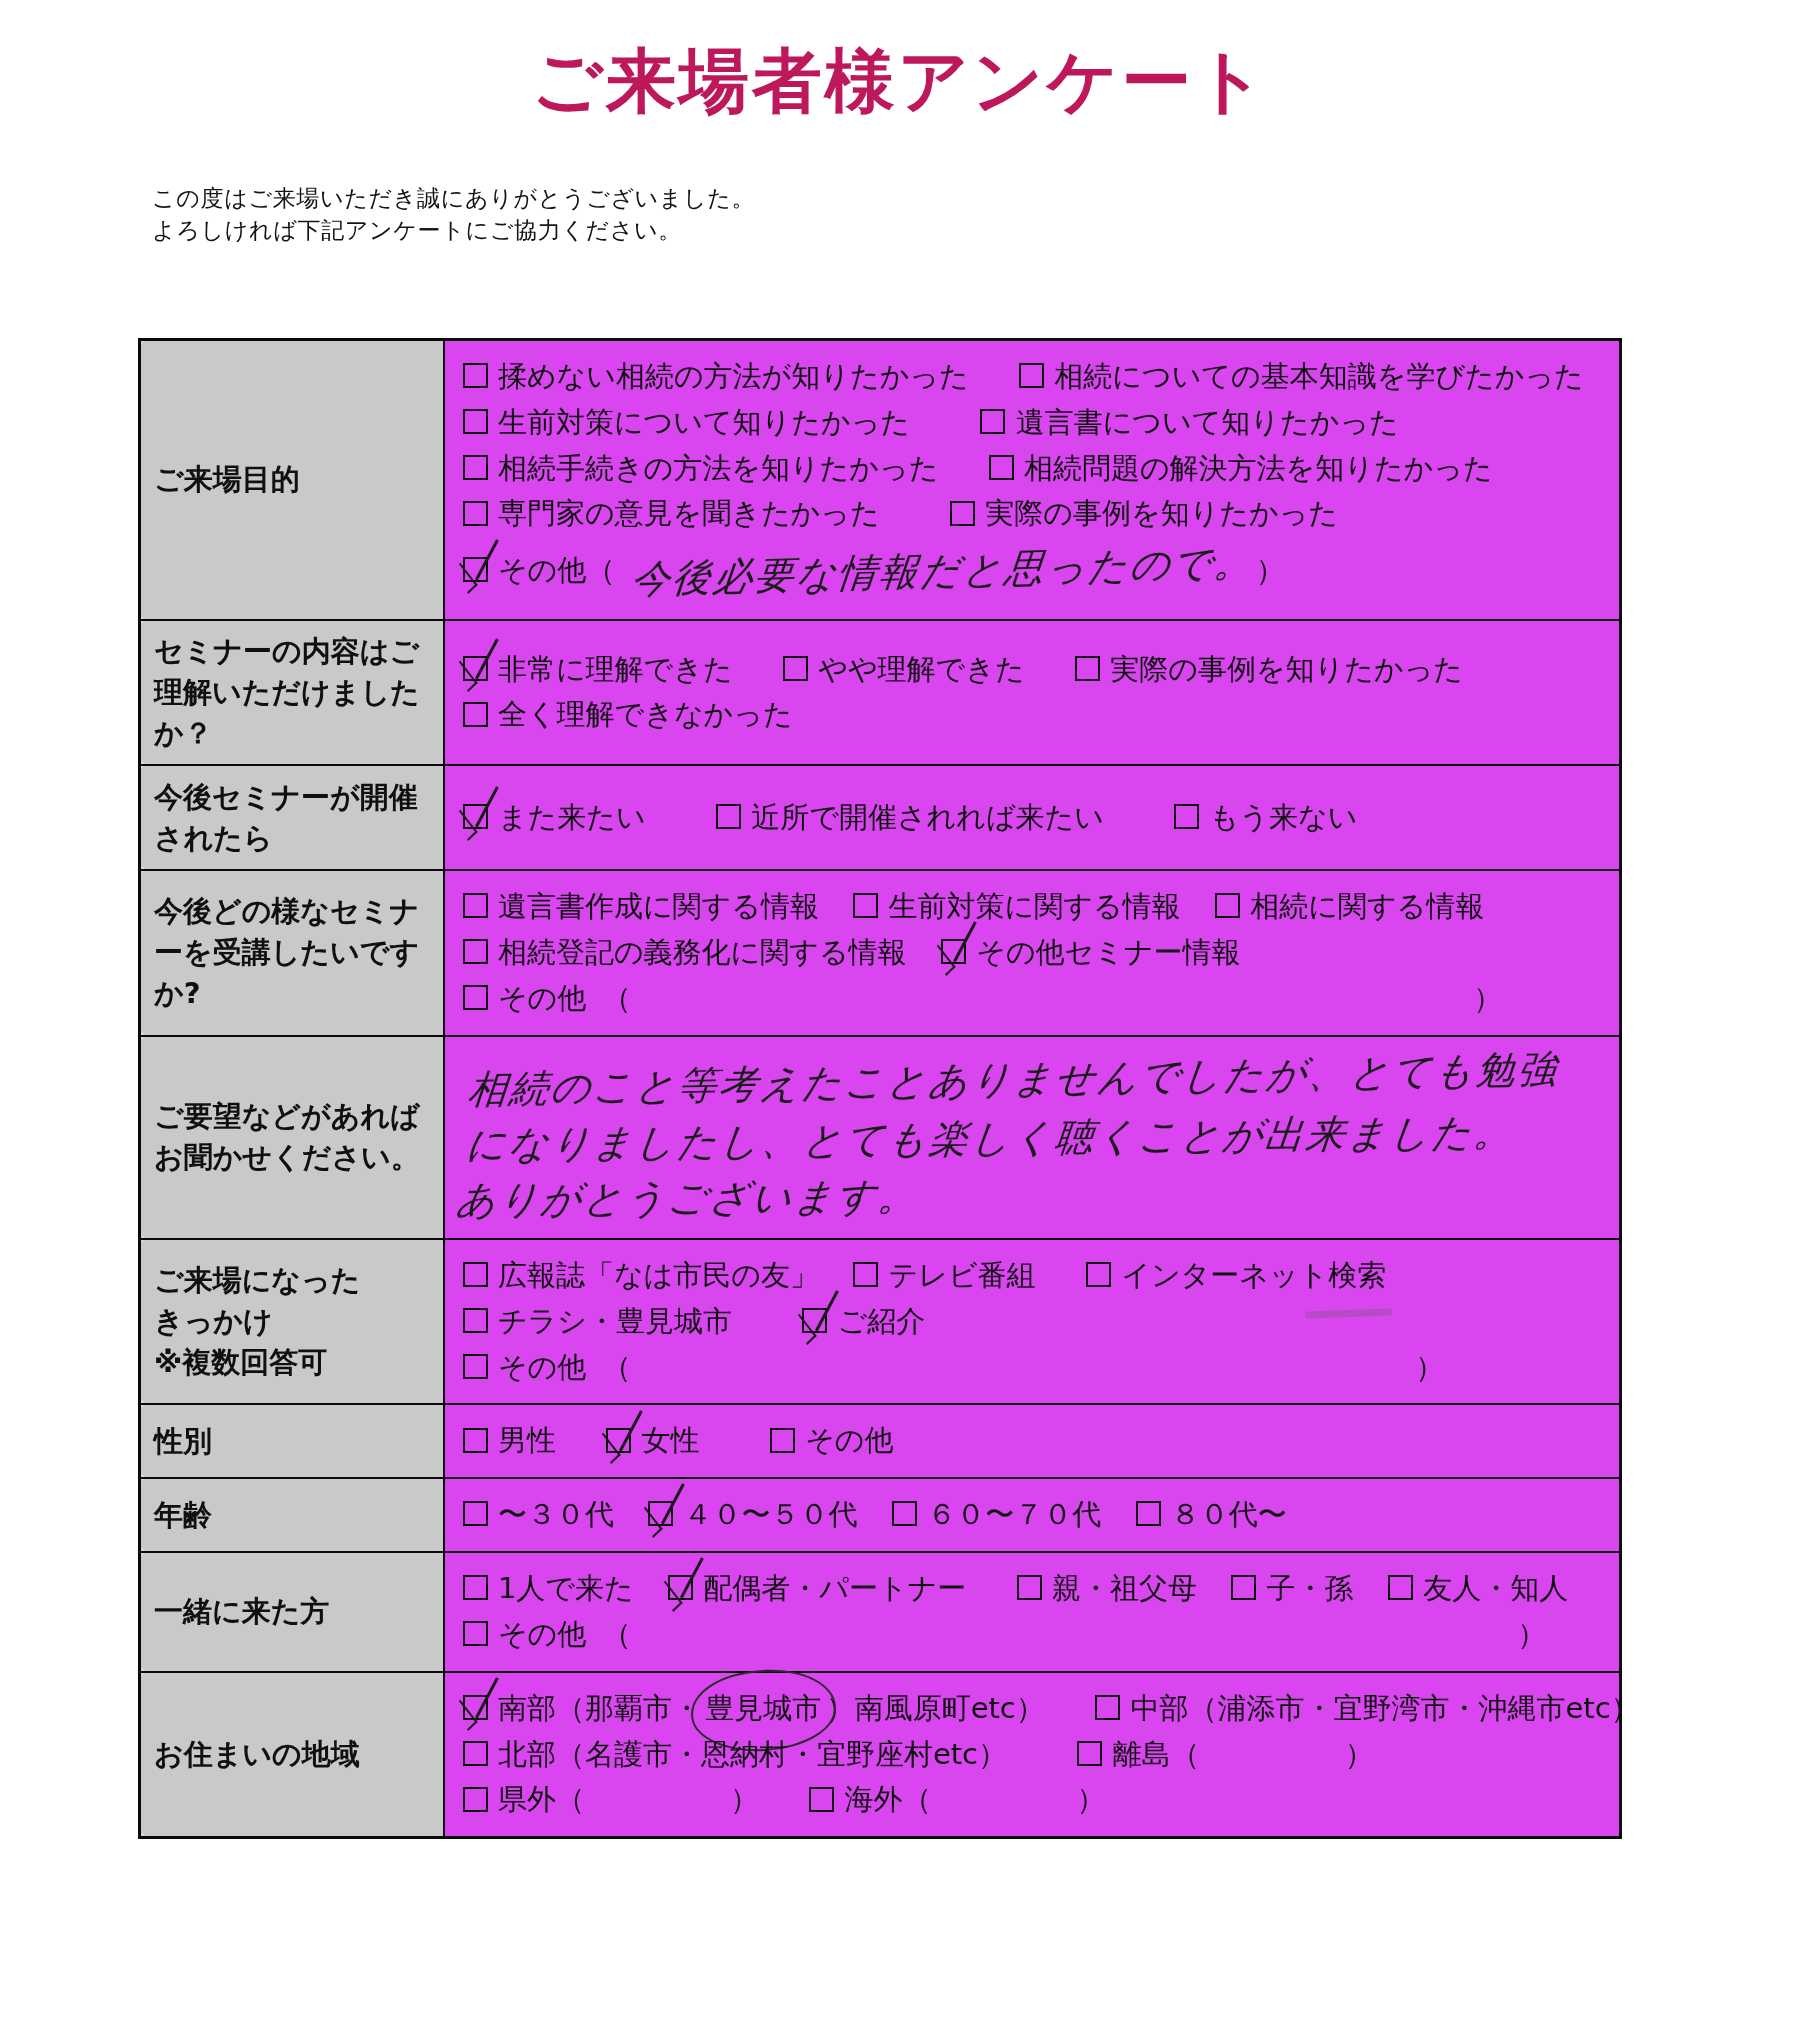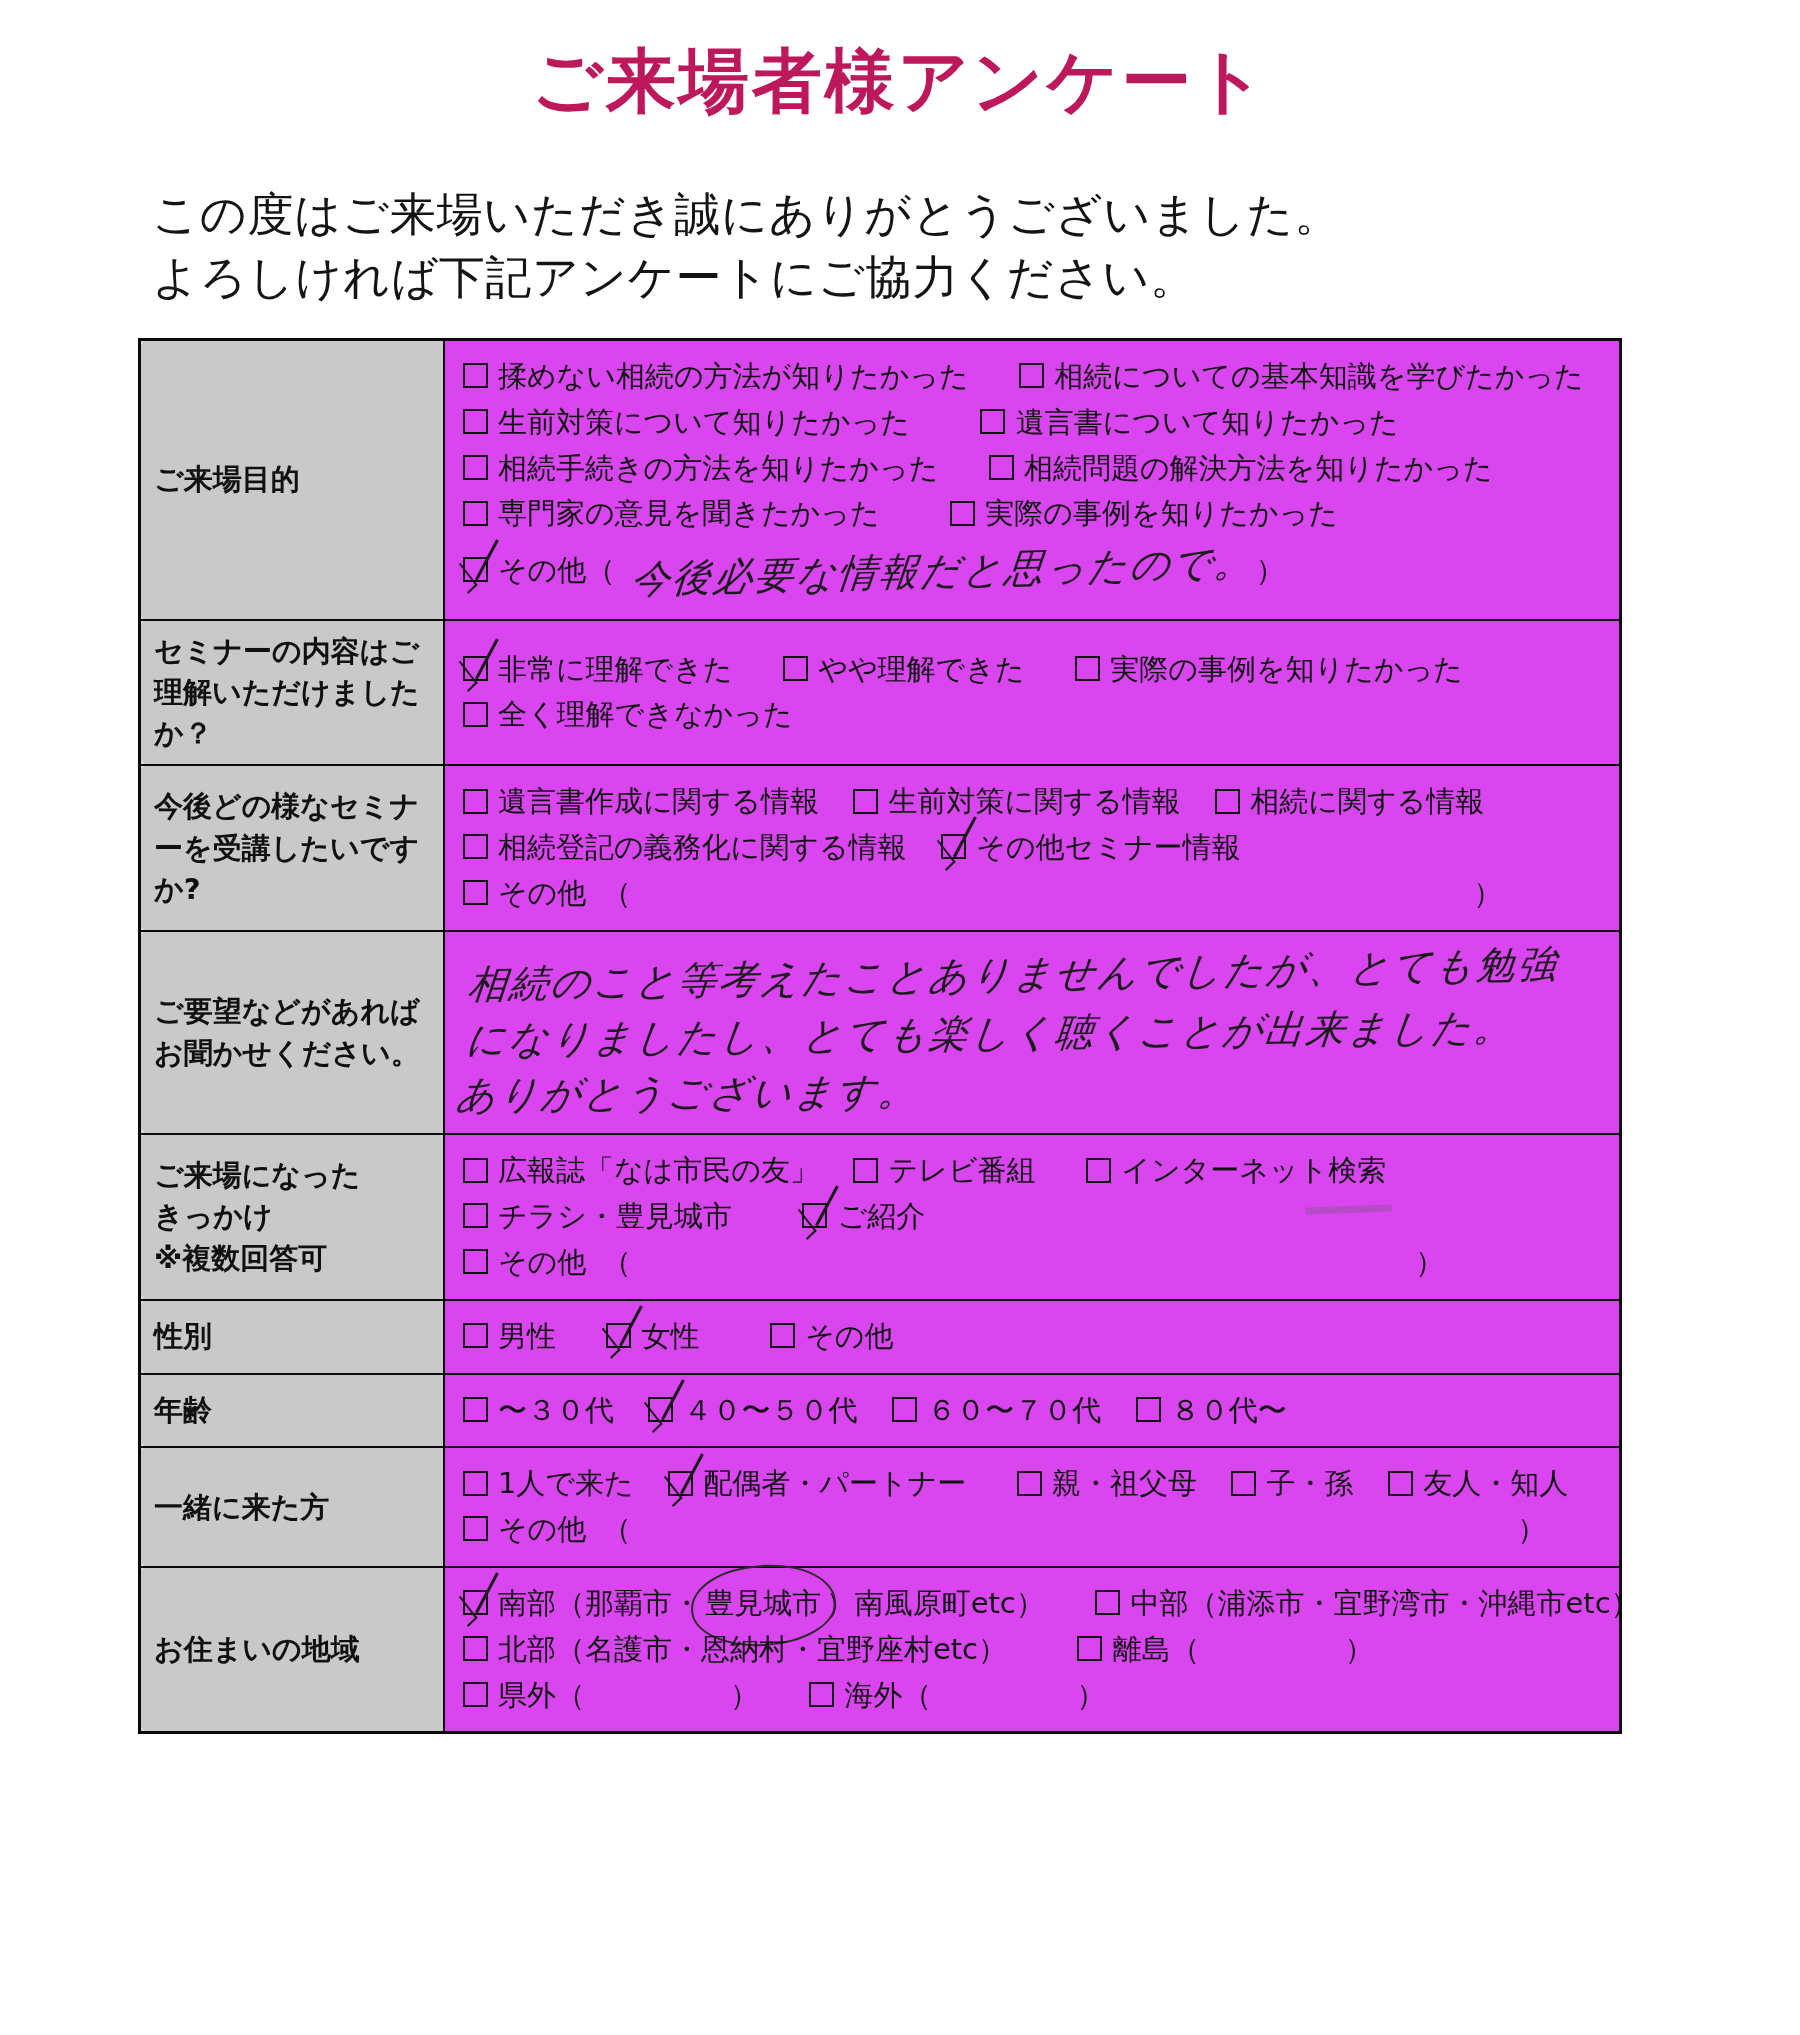--- a/index.html
+++ b/index.html
@@ -32,21 +32,21 @@
     font-size: 70px;
     font-weight: 700;
     letter-spacing: 2.9px;
     color: #be185d;
     font-family: "DejaVu Sans", "Liberation Sans", sans-serif;
   }
   .intro {
     position: absolute;
     left: 152px;
     top: 183px;
-    font-size: 46px;
+    font-size: 23px;
     line-height: 1.38;
     color: #141414;
     font-family: "DejaVu Sans", "Liberation Sans", sans-serif;
     letter-spacing: 0.7px;
   }
   .intro div { white-space: nowrap; }
 
   
   .form-table {
     position: absolute;
@@ -248,20 +248,32 @@
           <span class="opt"><i class="cb"></i><span>やや理解できた</span></span>
           <span class="gap-m"></span>
           <span class="opt"><i class="cb"></i><span>実際の事例を知りたかった</span></span>
         </span>
         <span class="optline">
           <span class="opt"><i class="cb"></i><span>全く理解できなかった</span></span>
         </span>
       </td>
     </tr>
 
+    <tr>
+      <td class="lbl">今後セミナーが開催されたら</td>
+      <td class="body">
+        <span class="optline">
+          <span class="opt"><i class="cb checked"></i><span>また来たい</span></span>
+          <span class="gap-l"></span>
+          <span class="opt"><i class="cb"></i><span>近所で開催されれば来たい</span></span>
+          <span class="gap-l"></span>
+          <span class="opt"><i class="cb"></i><span>もう来ない</span></span>
+        </span>
+      </td>
+    </tr>
 
     <tr>
       <td class="lbl">今後どの様なセミナーを受講したいですか?</td>
       <td class="body">
         <span class="optline">
           <span class="opt"><i class="cb"></i><span>遺言書作成に関する情報</span></span>
           <span class="gap-s"></span>
           <span class="opt"><i class="cb"></i><span>生前対策に関する情報</span></span>
           <span class="gap-s"></span>
           <span class="opt"><i class="cb"></i><span>相続に関する情報</span></span>

